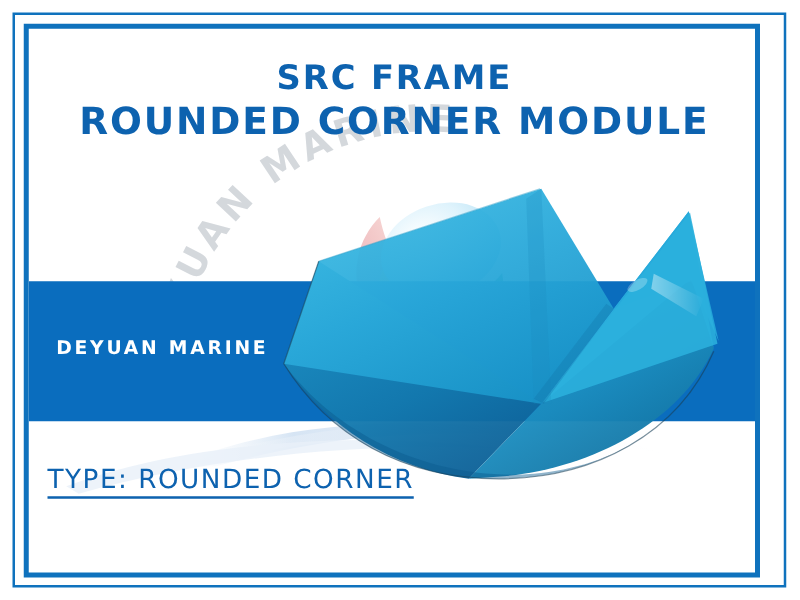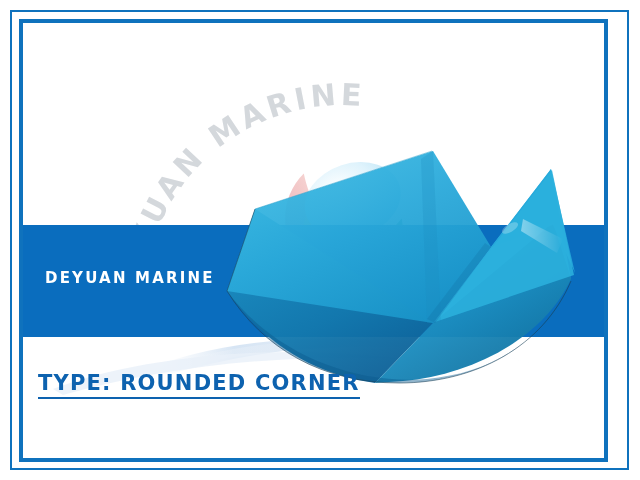--- a/index.html
+++ b/index.html
@@ -78,21 +78,21 @@
     white-space:nowrap;
     z-index:26;
   }
 
   
   .type-line{
     position:absolute;
     left:15px;top:348px;
     color:#0d62af;
     font-size:21px;
-    font-weight:bold;
+    font-weight:normal;
     letter-spacing:1.2px;
     white-space:nowrap;
     border-bottom:2px solid #0d62af;
     padding-bottom:2px;
     z-index:26;
   }
 
   
   .gfx{
     position:absolute;
@@ -248,20 +248,24 @@
           <stop offset="45%" stop-color="#dbe7f4" stop-opacity=".8"></stop>
           <stop offset="100%" stop-color="#ffffff" stop-opacity="0"></stop>
         </linearGradient>
       </defs>
       <path d="M 110,352 C 190,316 300,308 400,322 C 330,316 230,328 150,350 Z" fill="url(#gWave)"></path>
       <path d="M 96,360 C 190,318 320,306 438,324 C 470,328 500,336 520,344
                C 470,330 400,322 330,324 C 240,326 160,340 96,360 Z" fill="url(#gWave2)"></path>
       <path d="M 30,366 C 120,332 260,320 380,336 C 260,330 140,344 40,372 Z" fill="#e8f0f9" opacity=".8"></path>
     </svg>
 
+    <div class="title-block">
+      <div class="title-line title-line-1">SRC FRAME</div>
+      <div class="title-line title-line-2">ROUNDED CORNER MODULE</div>
+    </div>
 
     <div class="brand-text">DEYUAN MARINE</div>
 
     <div class="type-line">TYPE: ROUNDED CORNER</div>
 
   </div>
 
   <div class="border-outer"></div>
   <div class="border-inner"></div>
 

